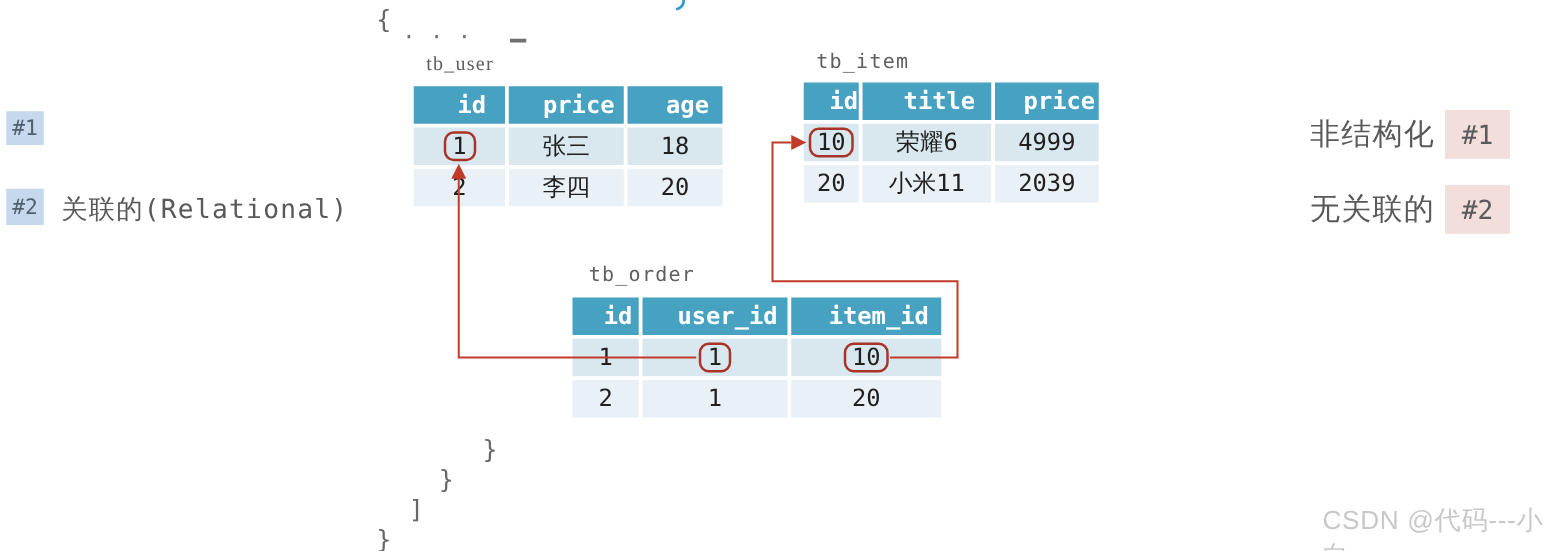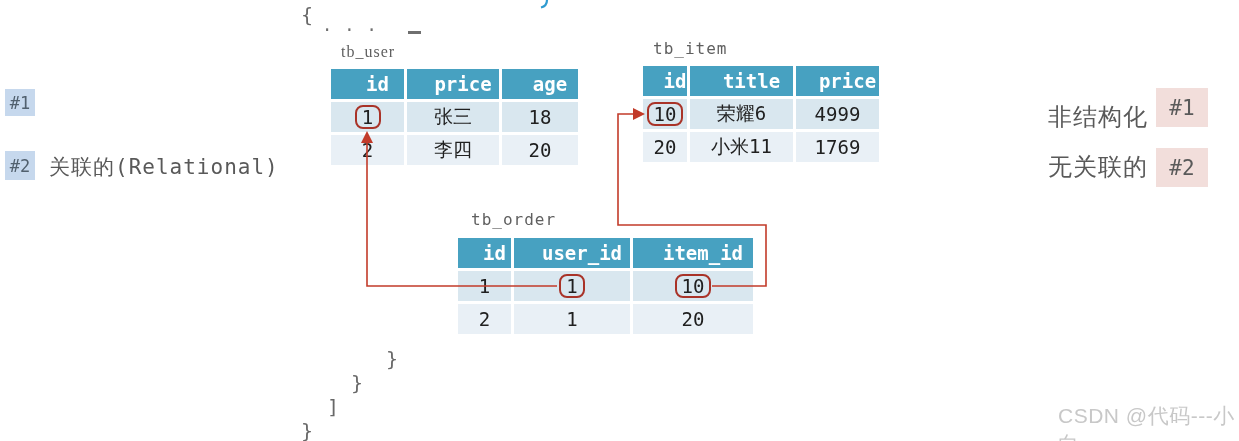--- a/index.html
+++ b/index.html
@@ -58,21 +58,21 @@
   <div class="dash"></div>
   <div class="code" style="left:386px;top:347px;">}</div>
   <div class="code" style="left:351px;top:371px;">}</div>
   <div class="code" style="left:327px;top:395px;">]</div>
   <div class="code" style="left:301px;top:419px;">}</div>
 
   <div class="badge badge-blue" style="left:5px;top:89px;width:30px;height:27px;">#1</div>
   <div class="badge badge-blue" style="left:5px;top:151px;width:30px;height:29px;">#2</div>
   <div class="side-label" style="left:49px;top:154px;">关联的(Relational)</div>
 
-  <div class="side-label right" style="left:1048px;top:104px;">非结构化</div>
+  <div class="side-label right" style="left:1048px;top:94px;">非结构化</div>
   <div class="badge badge-pink" style="left:1156px;top:88px;width:52px;height:39px;">#1</div>
   <div class="side-label right" style="left:1048px;top:154px;">无关联的</div>
   <div class="badge badge-pink" style="left:1156px;top:148px;width:52px;height:39px;">#2</div>
 
   <div class="tb-label" style="left:341px;top:43px;font-family:Liberation Serif, serif;">tb_user</div>
   <div class="dtable" id="t-user">
     <div class="cell h">id</div>
     <div class="cell h">price</div>
     <div class="cell h">age</div>
     <div class="cell r1">
@@ -90,21 +90,21 @@
     <div class="cell h">id</div>
     <div class="cell h">title</div>
     <div class="cell h">price</div>
     <div class="cell r1">
       <span class="hl">10</span>
     </div>
     <div class="cell r1">荣耀6</div>
     <div class="cell r1">4999</div>
     <div class="cell r2">20</div>
     <div class="cell r2">小米11</div>
-    <div class="cell r2">1769</div>
+    <div class="cell r2">2039</div>
   </div>
 
   <div class="tb-label" style="left:471px;top:210px;">tb_order</div>
   <div class="dtable" id="t-order">
     <div class="cell h">id</div>
     <div class="cell h">user_id</div>
     <div class="cell h">item_id</div>
     <div class="cell r1">1</div>
     <div class="cell r1">
       <span class="hl">1</span>

